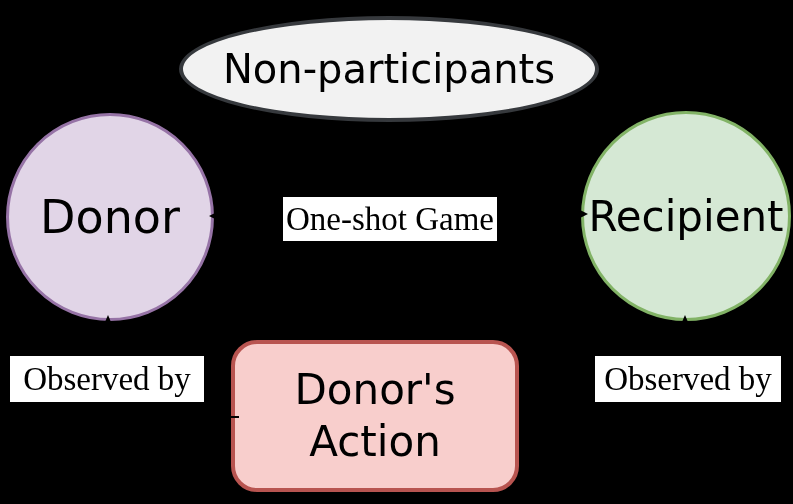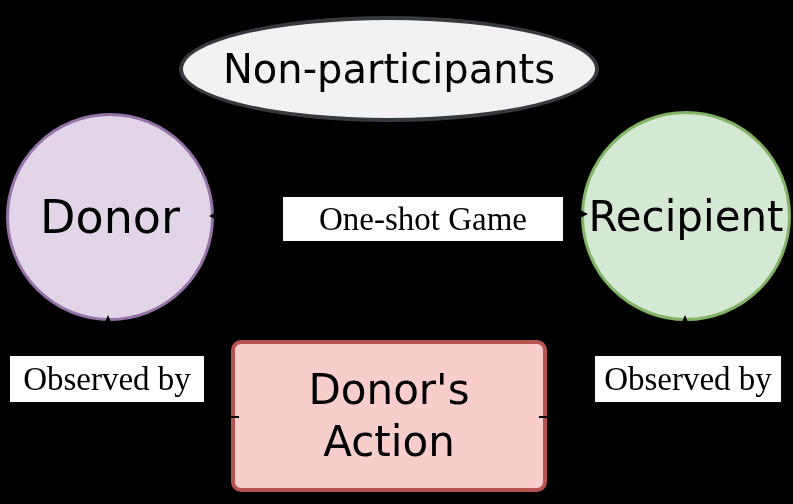--- a/index.html
+++ b/index.html
@@ -50,24 +50,24 @@
   }
   .circle.recipient{
     left:581px;top:111px;width:210px;height:210px;
     background:var(--recipient-fill);
     border:3px solid var(--recipient-stroke);
     font-size:42px;
     overflow:visible;
     white-space:nowrap;
   }
   .action-box{
-    left:231px;top:340px;width:316px;height:152px;
+    left:231px;top:340px;width:288px;height:152px;
     background:var(--action-fill);
     border:4px solid var(--action-stroke);
-    border-radius:10px;
+    border-radius:26px;
     font-size:42px;
     line-height:1.25;
     white-space:pre-line;
   }
   svg.edges{
     position:absolute;left:0;top:0;width:793px;height:504px;
     pointer-events:none;
   }
   svg.edges line, svg.edges polyline{
     stroke:var(--edge-color);stroke-width:2;fill:none;
@@ -78,21 +78,21 @@
   .edge-label{
     position:absolute;
     box-sizing:border-box;
     display:flex;align-items:center;justify-content:center;
     background:var(--label-bg);
     color:var(--text-color);
     font-family:"Liberation Serif",serif;
     font-size:33px;
     white-space:nowrap;
   }
-  .label-oneshot{left:283px;top:197px;width:280px;height:44px;}
+  .label-oneshot{left:283px;top:197px;width:214px;height:44px;}
   .label-observed-left{left:10px;top:356px;width:194px;height:46px;}
   .label-observed-right{left:595px;top:356px;width:186px;height:46px;}
 </style>
 </head>
 <body>
 
 <div class="canvas">
 
   <div class="shape ellipse">
     <span>Non-participants</span>

